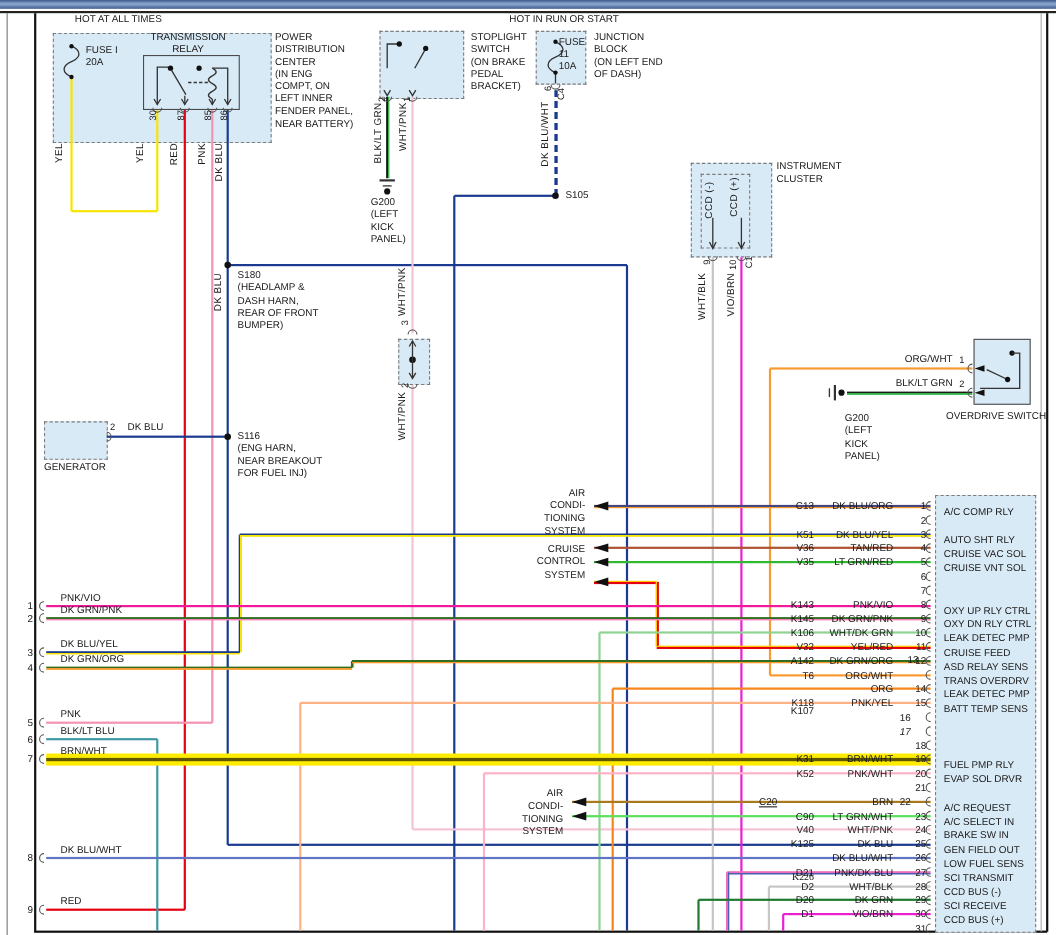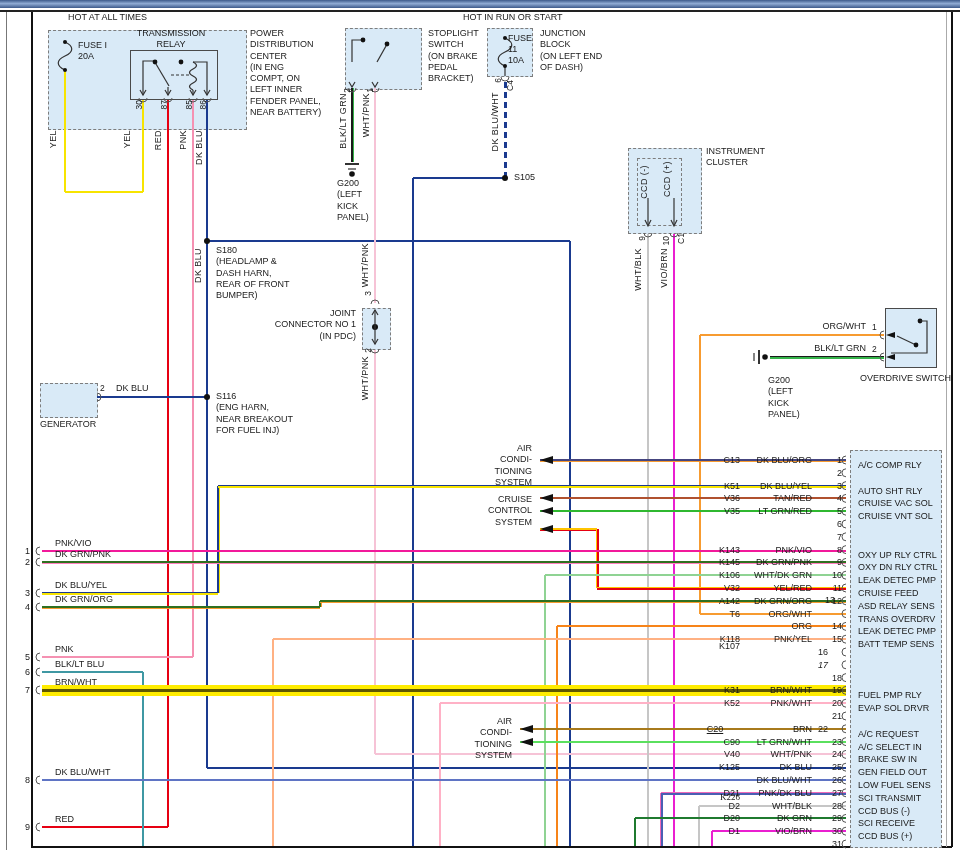--- a/index.html
+++ b/index.html
@@ -249,23 +249,20 @@
 KICK
 PANEL)</div>
   <div class="lab" style="left:514px;top:172px;">S105</div>
   <div class="lab" style="left:706px;top:146px;">INSTRUMENT
 CLUSTER</div>
   <div class="lab" style="left:216px;top:245px;">S180
 (HEADLAMP &amp;
 DASH HARN,
 REAR OF FRONT
 BUMPER)</div>
-  <div class="lab rt" style="left:256px;top:308px;width:100px;">JOINT
-CONNECTOR NO 1
-(IN PDC)</div>
   <div class="lab" style="left:40px;top:419px;">GENERATOR</div>
   <div class="lab sm" style="left:100px;top:383px;">2</div>
   <div class="lab" style="left:116px;top:383px;">DK BLU</div>
   <div class="lab" style="left:216px;top:391px;">S116
 (ENG HARN,
 NEAR BREAKOUT
 FOR FUEL INJ)</div>
   <div class="lab rt" style="left:798px;top:321px;width:68px;">ORG/WHT</div>
   <div class="lab sm" style="left:872px;top:322px;">1</div>
   <div class="lab rt" style="left:770px;top:343px;width:96px;">BLK/LT GRN</div>
@@ -399,21 +396,21 @@
       <div class="rowlab" style="left: 818px; top: 672.6px; width: 24px; text-align: right;">18</div>
       <div class="rowlab rt" style="left: 690px; top: 685.4px; width: 50px; position: absolute; text-align: right;">K31</div>
       <div class="rowlab" style="left: 745px; top: 685.4px; width: 67px; text-align: right;">BRN/WHT</div>
       <div class="rowlab" style="left: 818px; top: 685.4px; width: 24px; text-align: right;">19</div>
       <div class="rowlab" style="left: 858px; top: 690.4px; width: 80px;">FUEL PMP RLY</div>
       <div class="rowlab rt" style="left: 690px; top: 698.2px; width: 50px; position: absolute; text-align: right;">K52</div>
       <div class="rowlab" style="left: 745px; top: 698.2px; width: 67px; text-align: right;">PNK/WHT</div>
       <div class="rowlab" style="left: 818px; top: 698.2px; width: 24px; text-align: right;">20</div>
       <div class="rowlab" style="left: 858px; top: 703.2px; width: 80px;">EVAP SOL DRVR</div>
       <div class="rowlab" style="left: 818px; top: 711px; width: 24px; text-align: right;">21</div>
-      <div class="rowlab rt" style="left: 690px; top: 723.8px; width: 50px; position: absolute; text-align: center; text-decoration: underline;">C20</div>
+      <div class="rowlab rt" style="left: 690px; top: 723.8px; width: 50px; position: absolute; text-align: left; text-decoration: underline;">C20</div>
       <div class="rowlab" style="left: 745px; top: 723.8px; width: 67px; text-align: right;">BRN</div>
       <div class="rowlab" style="left: 818px; top: 723.8px; width: 24px; ">22</div>
       <div class="rowlab" style="left: 858px; top: 728.8px; width: 80px;">A/C REQUEST</div>
       <div class="rowlab rt" style="left: 690px; top: 736.6px; width: 50px; position: absolute; text-align: right;">C90</div>
       <div class="rowlab" style="left: 745px; top: 736.6px; width: 67px; text-align: right;">LT GRN/WHT</div>
       <div class="rowlab" style="left: 818px; top: 736.6px; width: 24px; text-align: right;">23</div>
       <div class="rowlab" style="left: 858px; top: 741.6px; width: 80px;">A/C SELECT IN</div>
       <div class="rowlab rt" style="left: 690px; top: 749.4px; width: 50px; position: absolute; text-align: right;">V40</div>
       <div class="rowlab" style="left: 745px; top: 749.4px; width: 67px; text-align: right;">WHT/PNK</div>
       <div class="rowlab" style="left: 818px; top: 749.4px; width: 24px; text-align: right;">24</div>

